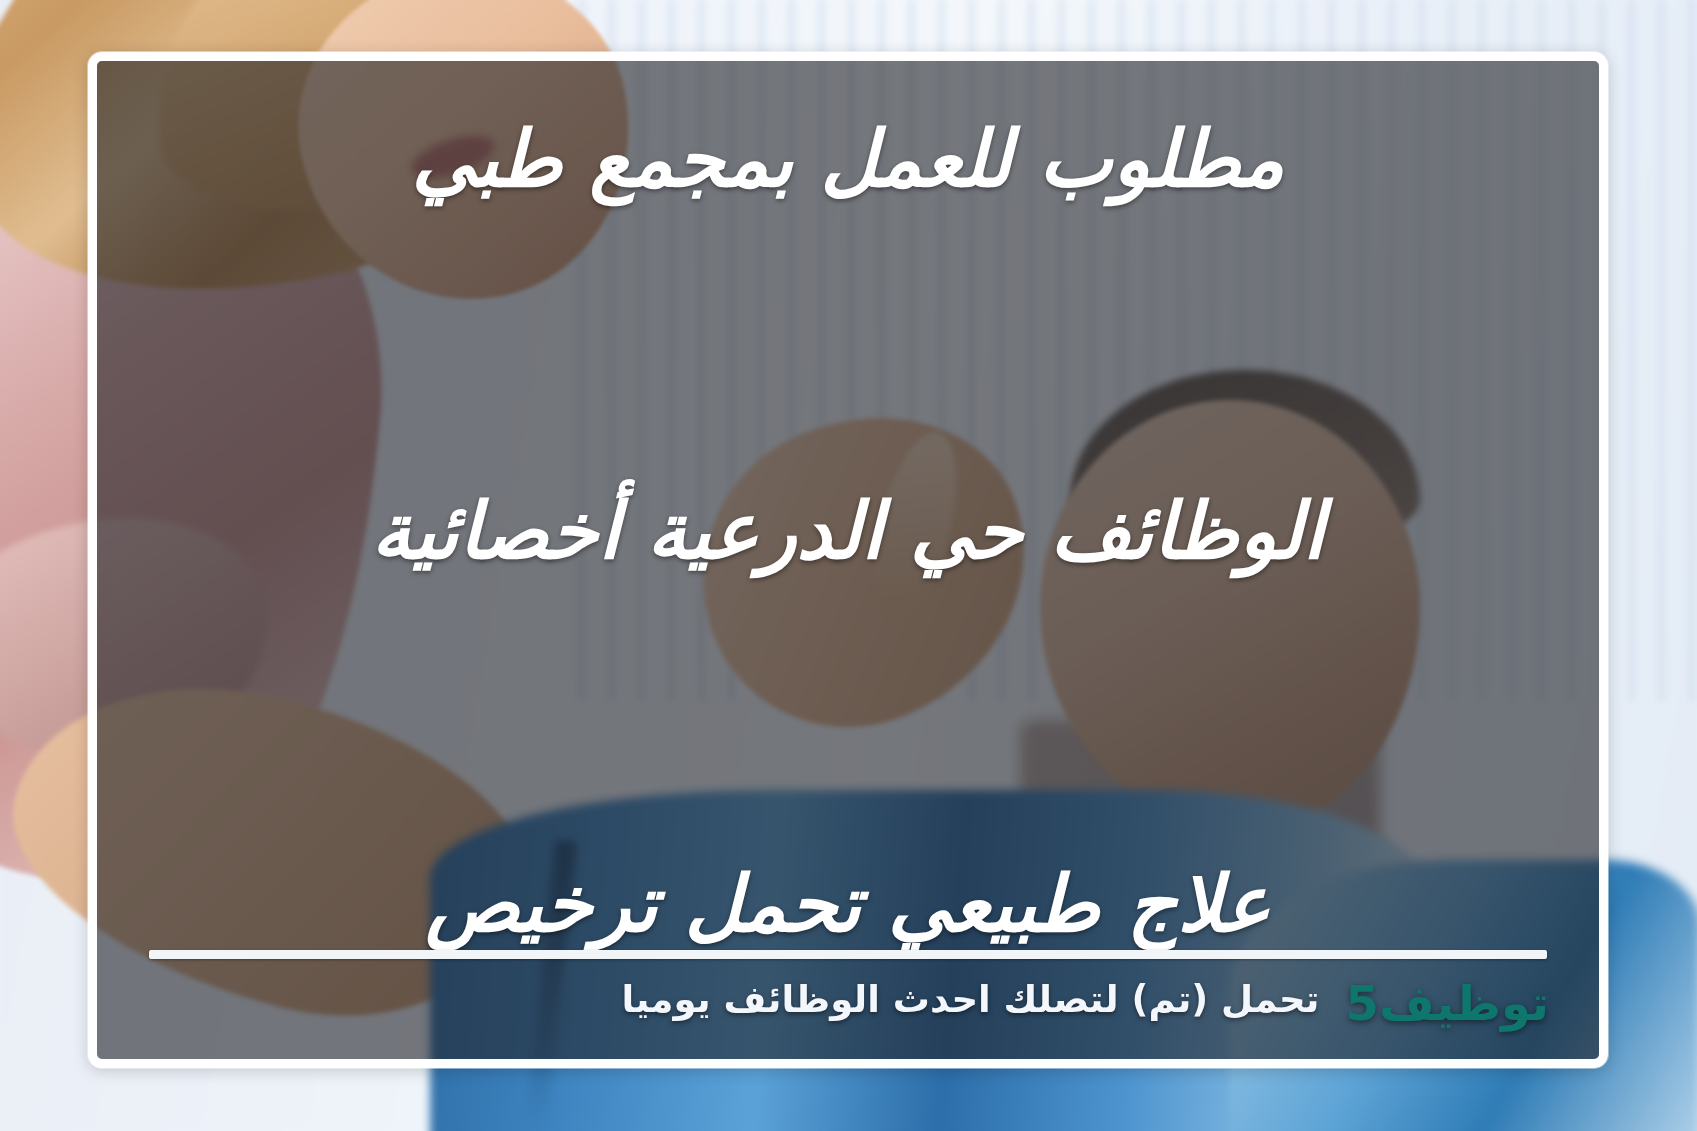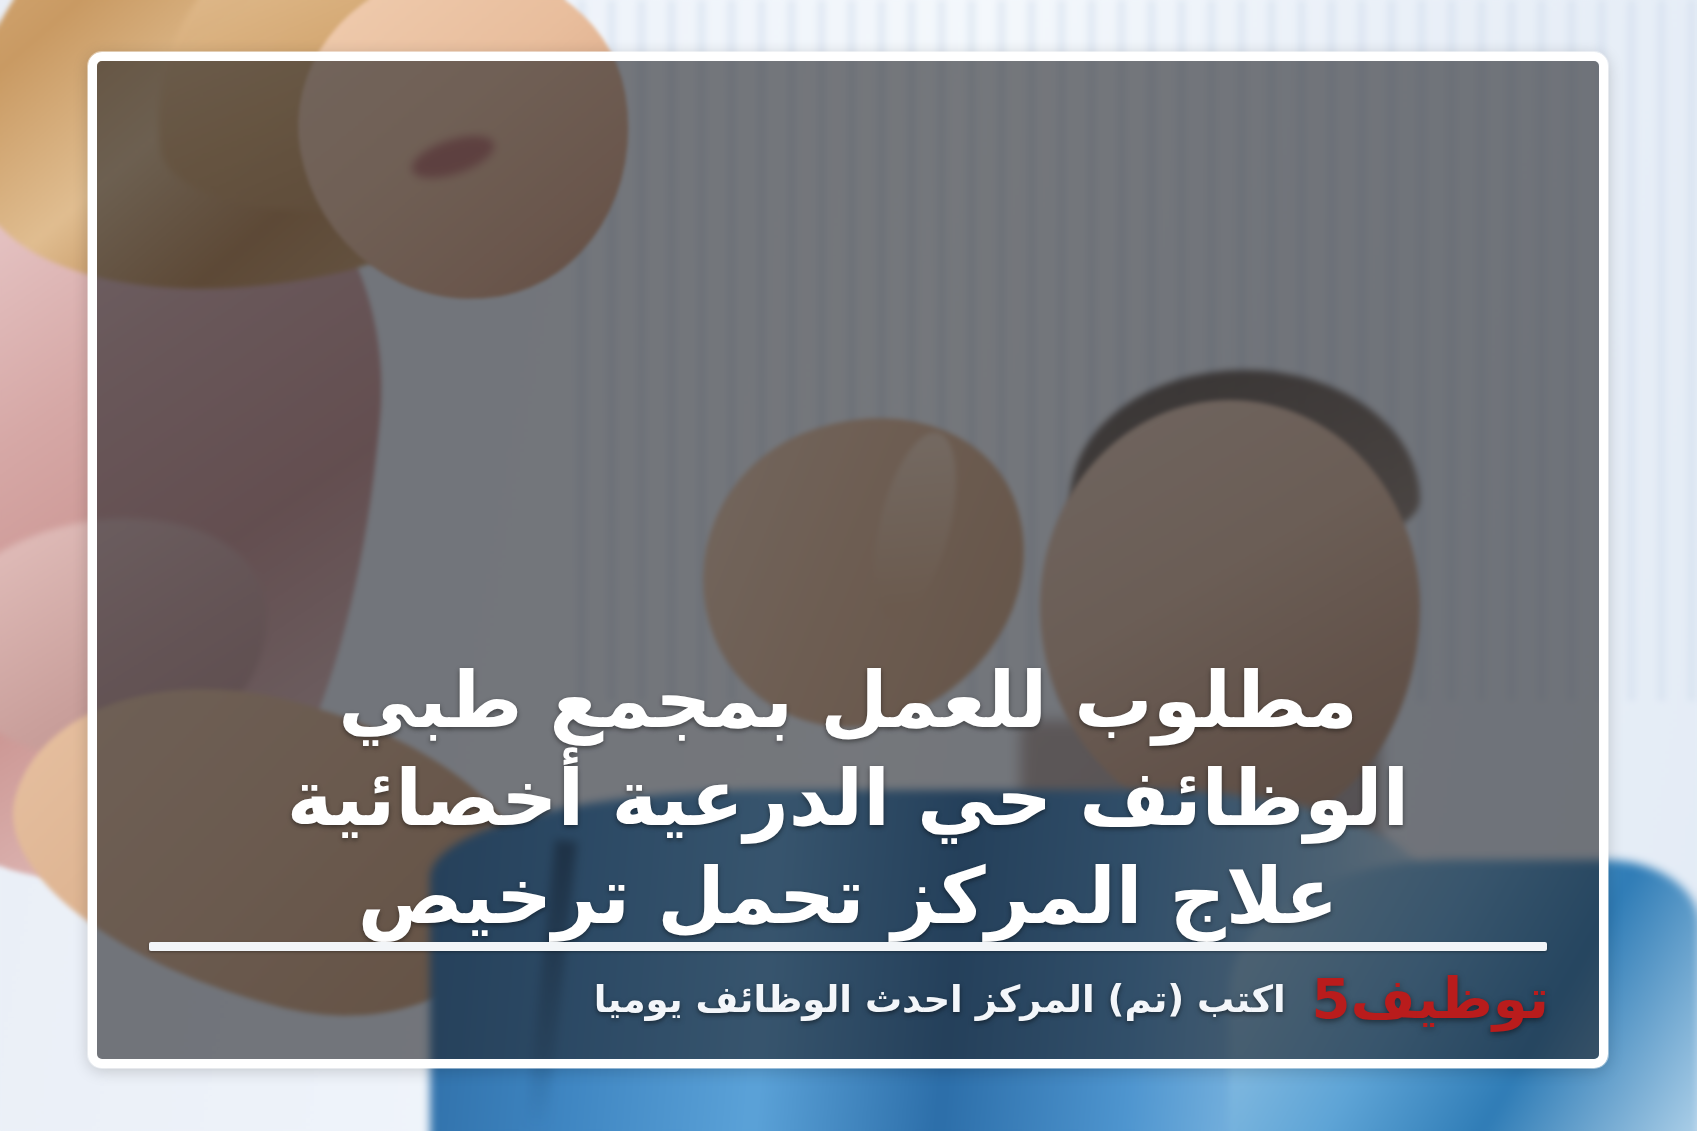--- a/index.html
+++ b/index.html
@@ -131,42 +131,42 @@
     box-sizing:border-box;overflow:hidden;
     box-shadow:0 0 0 1px rgba(255,255,255,.45), 0 3px 16px rgba(0,0,0,.18);
   }
   .card-tint{position:absolute;inset:0;background:rgba(32,34,38,.60);}
   .card-inner{position:absolute;inset:0;display:flex;flex-direction:column;
     padding:26px 46px 22px 46px;box-sizing:border-box;}
 
   
   .headline{
     flex:1;display:flex;flex-direction:column;align-items:center;
-    justify-content:flex-end;gap:6px;margin-top:26px;
+    justify-content:space-between;gap:6px;margin-top:26px;font-style:italic;
   }
   .headline .hl{
     color:#ffffff;font-weight:700;font-size:78px;line-height:1.18;
     text-align:center;white-space:nowrap;letter-spacing:0;
     text-shadow:0 2px 5px rgba(0,0,0,.45);
     font-family:"DejaVu Sans","Liberation Sans",sans-serif;
   }
 
   
   .divider{
     height:9px;background:#f2f5f8;border-radius:2px;margin:0 6px 20px 6px;
     box-shadow:0 1px 3px rgba(0,0,0,.35);
   }
 
   
   .footer{
     display:flex;align-items:flex-end;justify-content:flex-start;
     gap:26px;padding:0 4px 10px 4px;
   }
   .brand{
-    color:#b91c1c;font-weight:700;font-size:56px;line-height:1;
+    color:#0f766e;font-weight:700;font-size:48px;line-height:1;
     white-space:nowrap;text-shadow:0 2px 6px rgba(0,0,0,.5);
     font-family:"DejaVu Sans","Liberation Sans",sans-serif;
   }
   .tagline{
     color:#f3f6fa;font-weight:700;font-size:37px;line-height:1.1;
     white-space:nowrap;padding-bottom:6px;
     text-shadow:0 2px 5px rgba(0,0,0,.5);
     font-family:"DejaVu Sans","Liberation Sans",sans-serif;
   }
 </style>
@@ -197,26 +197,26 @@
   </div>
 
   <div class="card">
     <div class="card-tint"></div>
 
     <div class="card-inner">
 
       <div class="headline">
         <div class="hl">مطلوب للعمل بمجمع طبي</div>
         <div class="hl">الوظائف حي الدرعية أخصائية</div>
-        <div class="hl">علاج المركز تحمل ترخيص</div>
+        <div class="hl">علاج طبيعي تحمل ترخيص</div>
       </div>
 
       <div class="divider"></div>
 
       <div class="footer">
         <div class="brand">توظيف5</div>
-        <div class="tagline">اكتب (تم) المركز احدث الوظائف يوميا</div>
+        <div class="tagline">تحمل (تم) لتصلك احدث الوظائف يوميا</div>
       </div>
 
     </div>
   </div>
 
 </div>
 
 </body></html>

